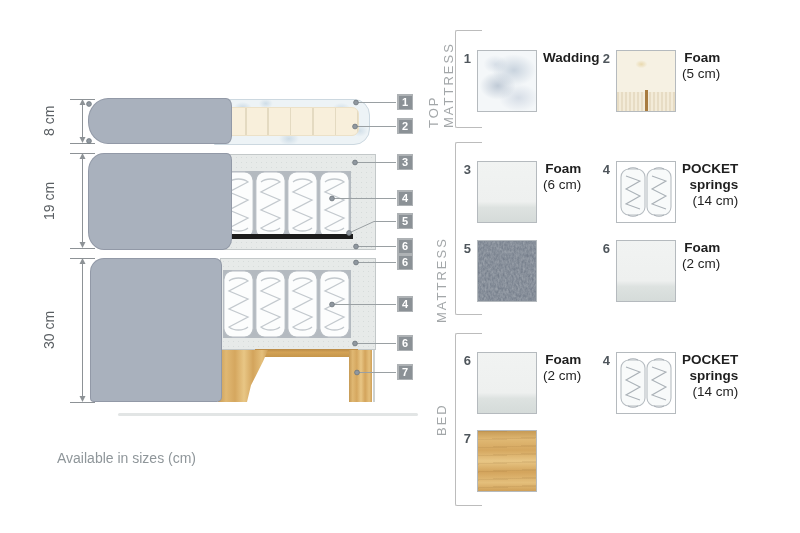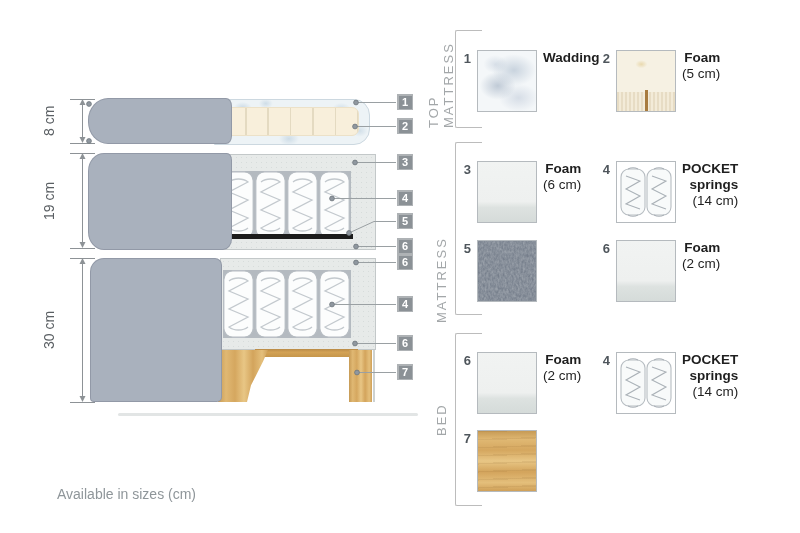--- a/index.html
+++ b/index.html
@@ -292,17 +292,17 @@
         <div class="name">POCKET
 springs</div>
       <div class="size">(14 cm)</div>
       </div>
   </div>
   <div class="item" style="left:457px;top:430px;">
     <div class="num">7</div>
     <div class="swatch sw-wood"></div>
   </div>
 
-  <div class="abs" style="left:57px;top:448px;margin-top:36px;">
+  <div class="abs" style="left:57px;top:448px;">
     <div class="footer-line1">Available in sizes (cm)</div>
   </div>
 
 </div>
 
 </body></html>

